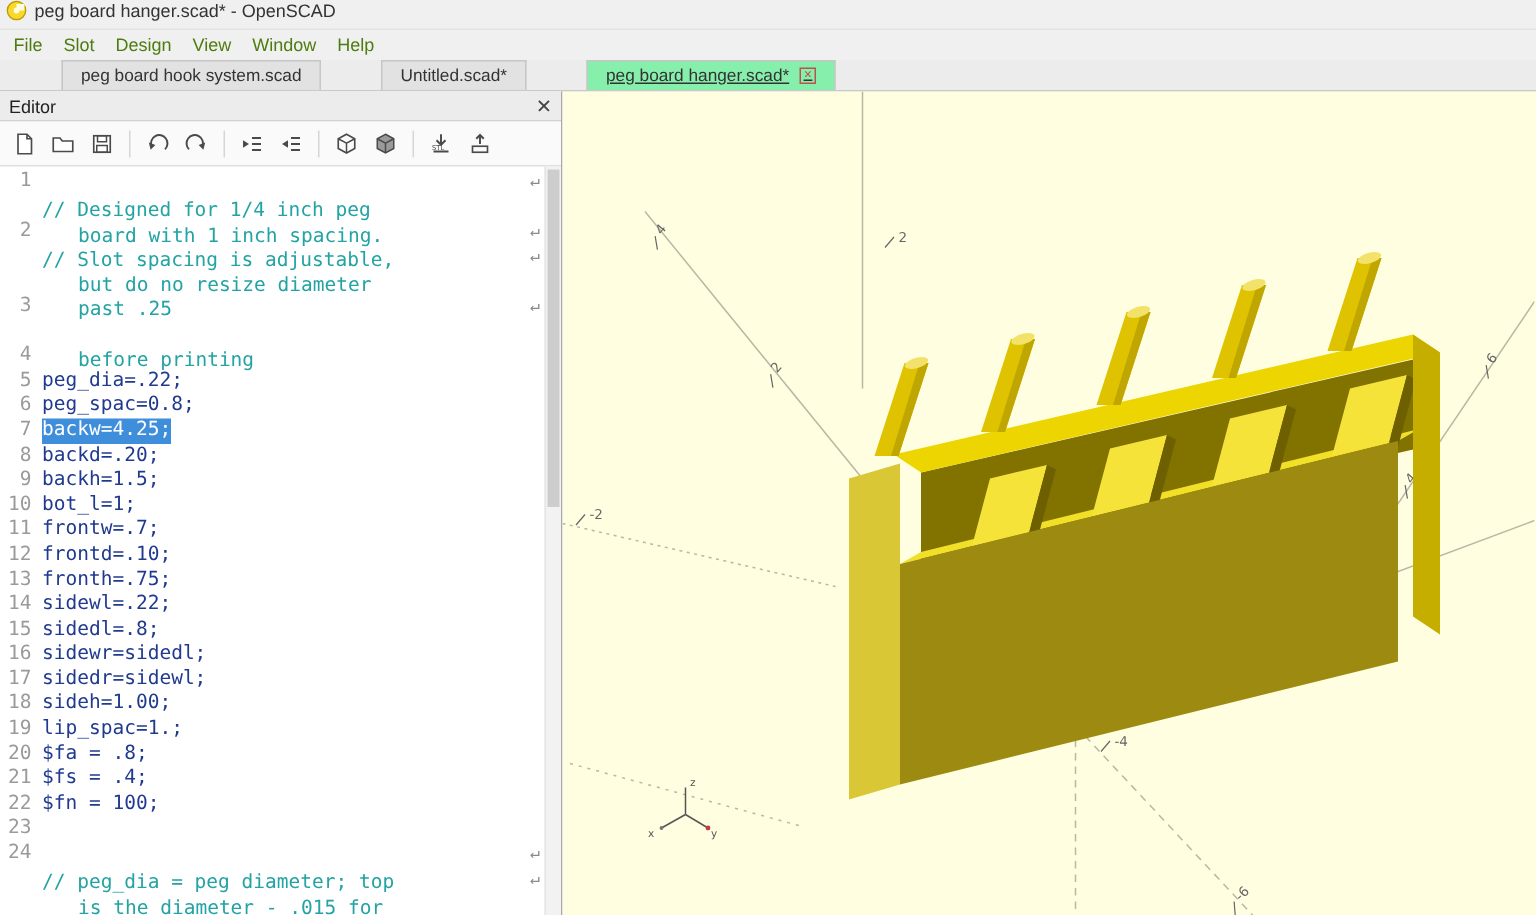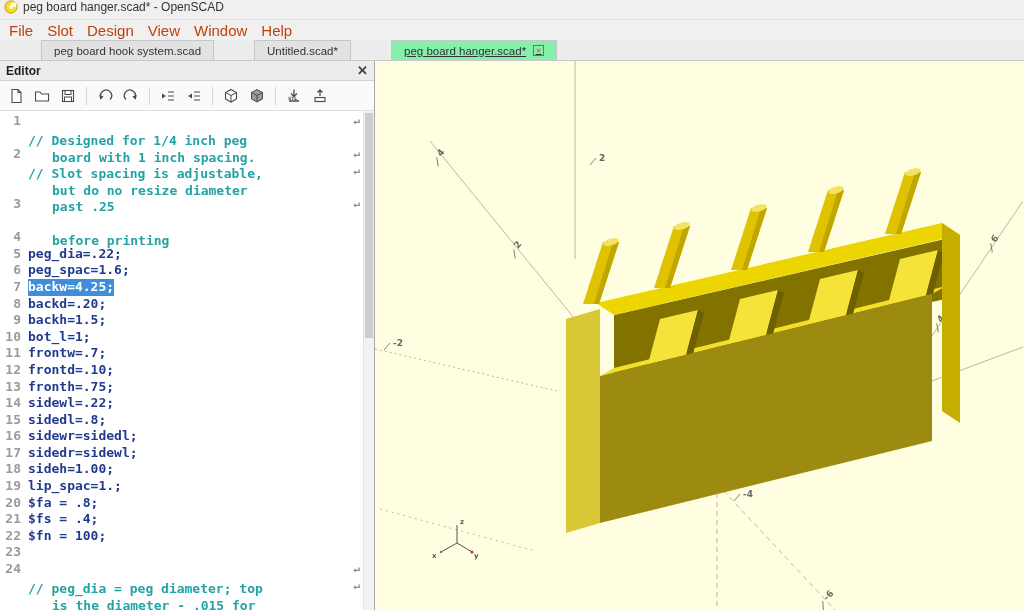--- a/index.html
+++ b/index.html
@@ -3,30 +3,30 @@
 <meta charset="utf-8">
 <style>
   * { margin:0; padding:0; box-sizing:border-box; }
   html,body { width:1024px; height:610px; overflow:hidden; font-family:"Liberation Sans", sans-serif; background:#f0f0f0; }
 
   .titlebar { height:20px; background:#f0f0f0; display:flex; align-items:flex-start; padding-left:4px; border-bottom:1px solid #e3e3e3; }
   .titlebar .app-ico { width:14px; height:14px; margin-right:5px; }
   .titlebar .title { font-size:12px; color:#333; }
 
   .menubar { height:20px; background:#f0f0f0; display:flex; align-items:center; padding-left:2px; }
-  .menu-item { font-size:15px; color:#c2410c; padding:2px 7px; cursor:default; }
+  .menu-item { font-size:12px; color:#4d7c0f; padding:2px 7px; cursor:default; }
 
   .tabbar { height:21px; background:#ececec; display:flex; align-items:flex-end; padding-left:2px; border-bottom:1px solid #c9c9c9; }
   .tab { height:20px; display:flex; align-items:center; padding:0 12px; font-size:11.5px; color:#333;
          background:#e2e2e2; border:1px solid #c6c6c6; border-bottom:none; margin-right:1px;margin-left:39px; }
   .tab.active { background:#86efac;text-decoration:underline; }
   .tab .closebox { margin-left:7px; width:11px; height:11px; border:1px solid #b9534f; color:#b9534f;
                    font-size:7px; line-height:9px; text-align:center; }
 
-  .main { display:flex; height:549px;font-weight:bold; }
+  .main { display:flex; height:549px; }
 
   .editor-panel { width:375px; background:#ffffff; border-right:1px solid #a9a9a9; display:flex; flex-direction:column; }
   .editor-head { height:20px; background:#ececec; border-bottom:1px solid #d0d0d0; display:flex; align-items:center; padding:0 6px; }
   .editor-head .etitle { font-size:12px; color:#222; flex:1; }
   .editor-head .eclose { font-size:13px; color:#444; cursor:default; }
 
   .toolbar { height:30px; background:#fafafa; border-bottom:1px solid #e0e0e0; display:flex; align-items:center; padding-left:4px; gap:2px; }
   .tbtn { width:24px; height:24px; display:flex; align-items:center; justify-content:center; border:1px solid transparent; }
   .tsep { width:1px; height:18px; background:#d5d5d5; margin:0 4px; }
 
@@ -168,21 +168,21 @@
       <div class="code-rows">
           <div class="crow"><span class="lnum">1</span><span class="ctext comment">// Designed for 1/4 inch peg</span><span class="wrapmark">↵</span></div>
           <div class="crow"><span class="lnum"></span><span class="ctext comment cont">board with 1 inch spacing.</span></div>
           <div class="crow"><span class="lnum">2</span><span class="ctext comment">// Slot spacing is adjustable,</span><span class="wrapmark">↵</span></div>
           <div class="crow"><span class="lnum"></span><span class="ctext comment cont">but do no resize diameter</span><span class="wrapmark">↵</span></div>
           <div class="crow"><span class="lnum"></span><span class="ctext comment cont">past .25</span></div>
           <div class="crow"><span class="lnum">3</span><span class="wrapmark">↵</span></div>
           <div class="crow"><span class="lnum"></span><span class="ctext comment cont">before printing</span></div>
           <div class="crow"><span class="lnum">4</span><span class="ctext code"></span></div>
           <div class="crow"><span class="lnum">5</span><span class="ctext code">peg_dia=.22;</span></div>
-          <div class="crow"><span class="lnum">6</span><span class="ctext code">peg_spac=1.6;</span></div>
+          <div class="crow"><span class="lnum">6</span><span class="ctext code">peg_spac=0.8;</span></div>
           <div class="crow"><span class="lnum">7</span><span class="ctext selected">backw=4.25;</span></div>
           <div class="crow"><span class="lnum">8</span><span class="ctext code">backd=.20;</span></div>
           <div class="crow"><span class="lnum">9</span><span class="ctext code">backh=1.5;</span></div>
           <div class="crow"><span class="lnum">10</span><span class="ctext code">bot_l=1;</span></div>
           <div class="crow"><span class="lnum">11</span><span class="ctext code">frontw=.7;</span></div>
           <div class="crow"><span class="lnum">12</span><span class="ctext code">frontd=.10;</span></div>
           <div class="crow"><span class="lnum">13</span><span class="ctext code">fronth=.75;</span></div>
           <div class="crow"><span class="lnum">14</span><span class="ctext code">sidewl=.22;</span></div>
           <div class="crow"><span class="lnum">15</span><span class="ctext code">sidedl=.8;</span></div>
           <div class="crow"><span class="lnum">16</span><span class="ctext code">sidewr=sidedl;</span></div>

